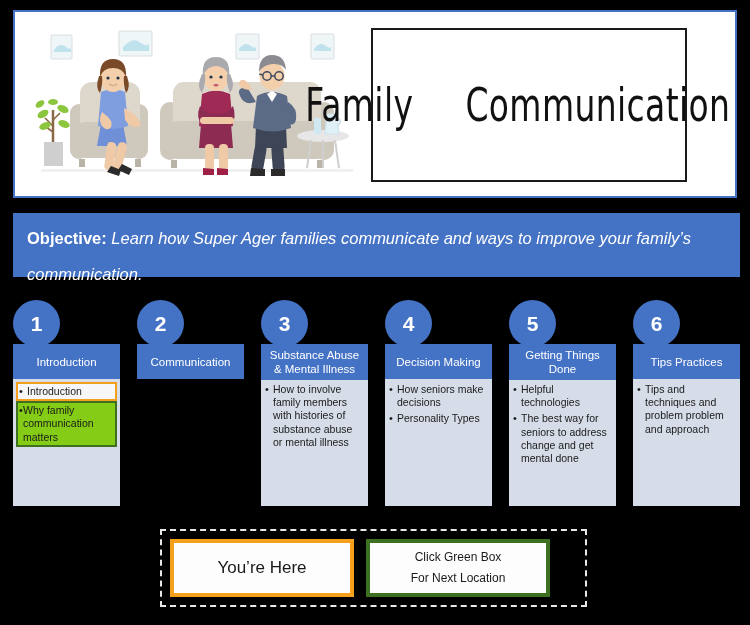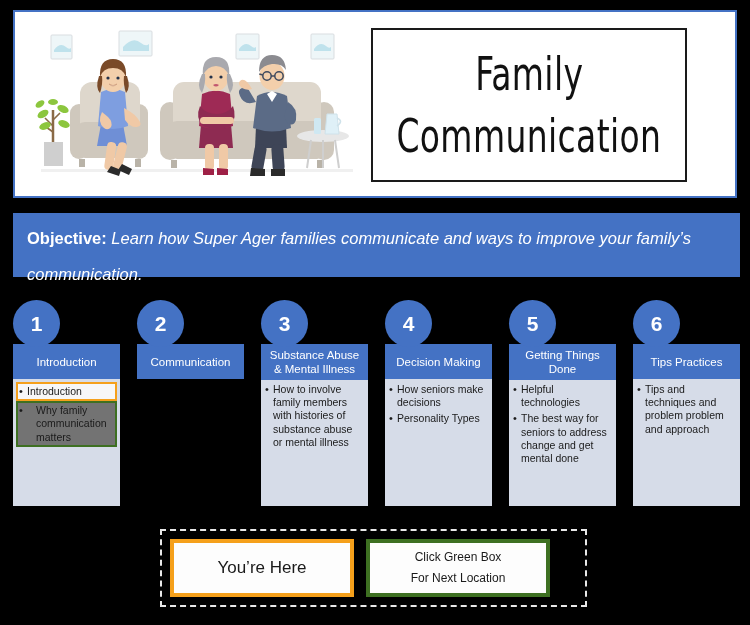--- a/index.html
+++ b/index.html
@@ -15,21 +15,21 @@
     background:#ffffff;border:2px solid #4472C4;box-sizing:border-box;
     display:flex;align-items:center;
   }
   .illus-wrap{
     position:relative;width:345px;height:180px;margin-left:8px;flex:0 0 auto;
     background:#ffffff;overflow:hidden;
   }
   .title-box{
     position:absolute;left:356px;top:16px;width:316px;height:154px;
     border:2px solid #1a1a1a;background:#ffffff;box-sizing:border-box;
-    display:flex;flex-direction:column;align-items:center;justify-content:center;
+    display:flex;flex-direction:row;align-items:center;justify-content:center;
   }
   .title-line{
     font-family:"DejaVu Sans Condensed","Liberation Sans", sans-serif;
     font-size:47px;line-height:1.32;color:#111;letter-spacing:.5px;
     transform:scaleX(.78);transform-origin:center center;white-space:nowrap;
     font-weight:400;
   }
 
   
   .objective{
@@ -66,21 +66,21 @@
     position:relative;font-size:10.5px;line-height:13.2px;color:#1a1a1a;
     padding:1px 2px 1px 9px;margin:0 0 1px 0;
   }
   .bullets li:before{
     content:"\2022";position:absolute;left:1px;top:1px;font-size:11px;color:#1a1a1a;
   }
   .bullets li.hl-orange{
     border:2px solid #F5A01B;background:#F7F7F7;padding-left:9px;margin-bottom:0;
   }
   .bullets li.hl-green{
-    border:2px solid #3E7022;background:#737373;padding-left:18px;
+    border:2px solid #3E7022;background:#84cc16;padding-left:5px;
   }
 
   
   .legend{
     position:absolute;left:160px;top:529px;width:427px;height:78px;
     border:2px dashed #E8E8E8;box-sizing:border-box;background:#000;
   }
   .legend-inner{
     position:absolute;left:8px;top:8px;width:407px;height:66px;display:flex;gap:12px;
   }

